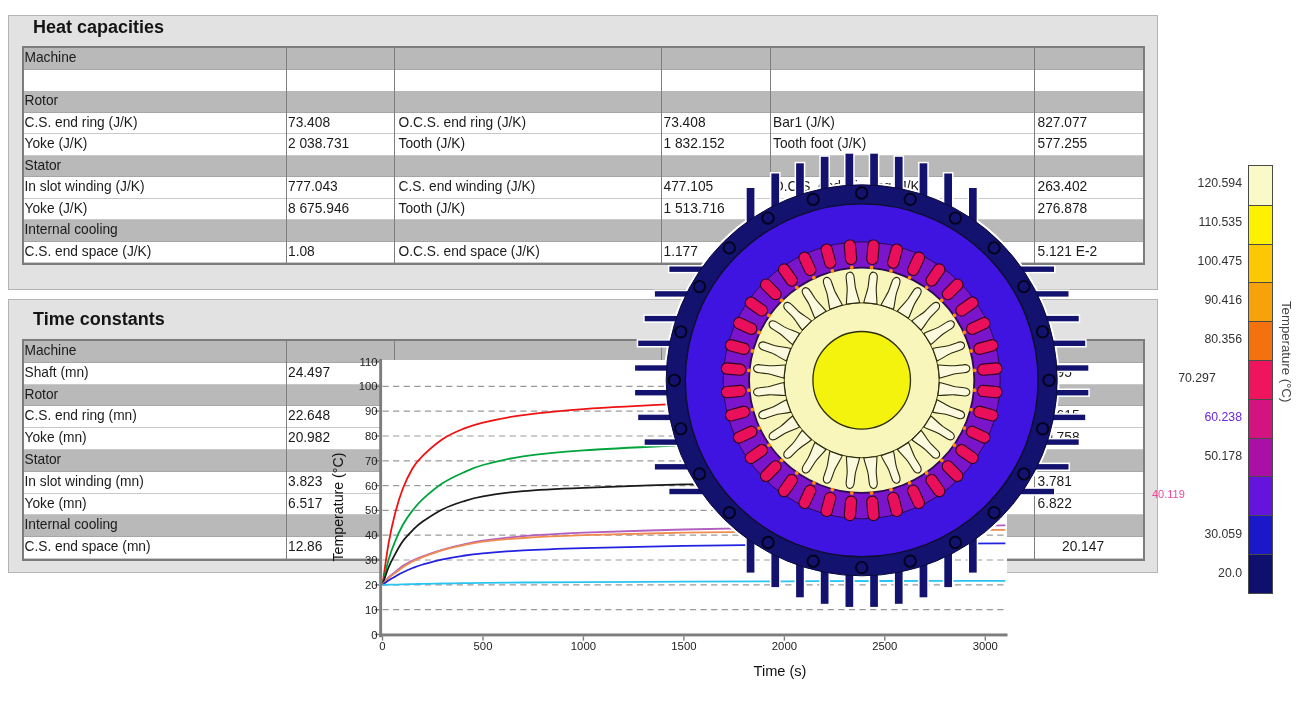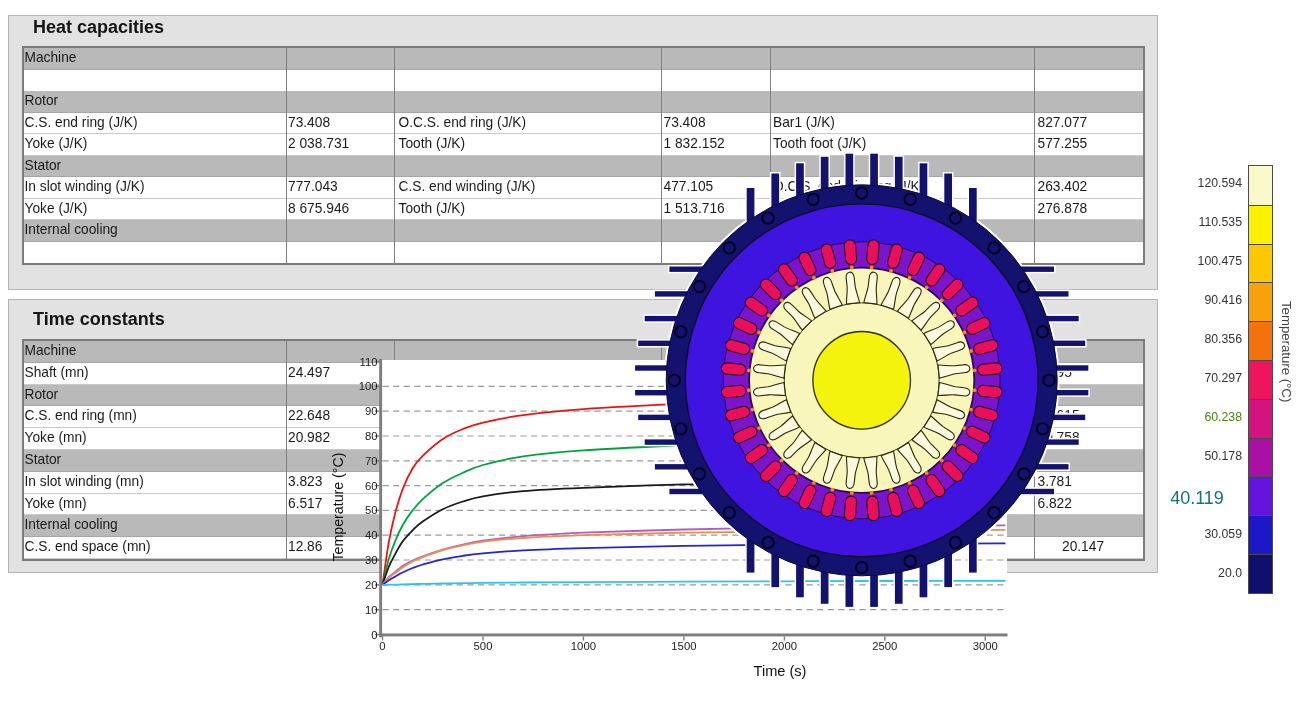--- a/index.html
+++ b/index.html
@@ -50,20 +50,28 @@
 <div style="position:absolute;left:0;top:150.5px;width:100%;height:20.5px;background:#fff;border-bottom:1px solid #c9c9c9">
       <span style="position:absolute;left:0.5px;line-height:20.5px">Yoke (J/K)</span>
       <span style="position:absolute;left:264px;line-height:20.5px">8 675.946</span>
       <span style="position:absolute;left:374.5px;line-height:20.5px">Tooth (J/K)</span>
       <span style="position:absolute;left:639.5px;line-height:20.5px">1 513.716</span>
       <span style="position:absolute;left:749px;line-height:20.5px">Tooth foot (J/K)</span>
       <span style="position:absolute;left:1013.5px;line-height:20.5px">276.878</span>
     </div>
 <div style="position:absolute;left:0;top:172.0px;width:100%;height:20.5px;background:#b9b9b9;border-bottom:1px solid #a6a6a6">
       <span style="position:absolute;left:0.5px;line-height:20.5px">Internal cooling</span>
+    </div>
+<div style="position:absolute;left:0;top:193.5px;width:100%;height:20.5px;background:#fff;border-bottom:1px solid #c9c9c9">
+      <span style="position:absolute;left:0.5px;line-height:20.5px">C.S. end space (J/K)</span>
+      <span style="position:absolute;left:264px;line-height:20.5px">1.08</span>
+      <span style="position:absolute;left:374.5px;line-height:20.5px">O.C.S. end space (J/K)</span>
+      <span style="position:absolute;left:639.5px;line-height:20.5px">1.177</span>
+      <span style="position:absolute;left:749px;line-height:20.5px">O.C.S. end space (J/K)</span>
+      <span style="position:absolute;left:1013.5px;line-height:20.5px">5.121 E-2</span>
     </div>
 <div style="position:absolute;left:261.5px;top:0;width:1px;height:100%;background:#7f7f7f"></div>
 <div style="position:absolute;left:370px;top:0;width:1px;height:100%;background:#7f7f7f"></div>
 <div style="position:absolute;left:637px;top:0;width:1px;height:100%;background:#7f7f7f"></div>
 <div style="position:absolute;left:745.5px;top:0;width:1px;height:100%;background:#7f7f7f"></div>
 <div style="position:absolute;left:1010px;top:0;width:1px;height:100%;background:#7f7f7f"></div>
 </div>
 <div style="position:absolute;left:22px;top:339px;width:1123px;height:222px;border:2px solid #7c7c7c;box-sizing:border-box;background:#fff">
 <div style="position:absolute;left:0;top:0.0px;width:100%;height:20.8px;background:#b9b9b9;border-bottom:1px solid #a6a6a6">
       <span style="position:absolute;left:0.5px;line-height:20.8px">Machine</span>
@@ -552,19 +560,19 @@
 <div style="height:38.8px;border-top:1px solid #4a4a4a;background:#aa0fa6;box-sizing:border-box"></div>
 <div style="height:38.8px;border-top:1px solid #4a4a4a;background:#6414dc;box-sizing:border-box"></div>
 <div style="height:38.8px;border-top:1px solid #4a4a4a;background:#1a18c8;box-sizing:border-box"></div>
 <div style="height:38.8px;border-top:1px solid #4a4a4a;background:#0f106e;box-sizing:border-box"></div>
 </div>
 <div style="position:absolute;left:1152px;top:176.2px;width:90px;text-align:right;font-size:12.3px;color:#333">120.594</div>
 <div style="position:absolute;left:1152px;top:215.1px;width:90px;text-align:right;font-size:12.3px;color:#333">110.535</div>
 <div style="position:absolute;left:1152px;top:254.1px;width:90px;text-align:right;font-size:12.3px;color:#333">100.475</div>
 <div style="position:absolute;left:1152px;top:293.0px;width:90px;text-align:right;font-size:12.3px;color:#333">90.416</div>
 <div style="position:absolute;left:1152px;top:332.0px;width:90px;text-align:right;font-size:12.3px;color:#333">80.356</div>
-<div style="position:absolute;left:1152px;top:370.9px;width:90px;text-align:right;font-size:12.3px;color:#333">70.297</div>
-<div style="position:absolute;left:1152px;top:409.9px;width:90px;text-align:right;font-size:12.3px;color:#4d7c0f">60.238</div>
+<div style="position:absolute;left:1152px;top:370.9px;width:90px;text-align:center;font-size:12.3px;color:#333">70.297</div>
+<div style="position:absolute;left:1152px;top:409.9px;width:90px;text-align:right;font-size:12.3px;color:#6d28d9">60.238</div>
 <div style="position:absolute;left:1152px;top:448.8px;width:90px;text-align:right;font-size:12.3px;color:#333">50.178</div>
-<div style="position:absolute;left:1152px;top:487.8px;width:90px;text-align:center;font-size:18px;color:#0f766e">40.119</div>
+<div style="position:absolute;left:1152px;top:487.8px;width:90px;text-align:left;font-size:11px;color:#ec4899">40.119</div>
 <div style="position:absolute;left:1152px;top:526.7px;width:90px;text-align:right;font-size:12.3px;color:#333">30.059</div>
 <div style="position:absolute;left:1152px;top:565.7px;width:90px;text-align:right;font-size:12.3px;color:#333">20.0</div>
 <div style="position:absolute;left:1279px;top:301px;width:15px;height:120px;writing-mode:vertical-rl;font-size:13.2px;color:#444;white-space:nowrap">Temperature (°C)</div>
 
 </body></html>

